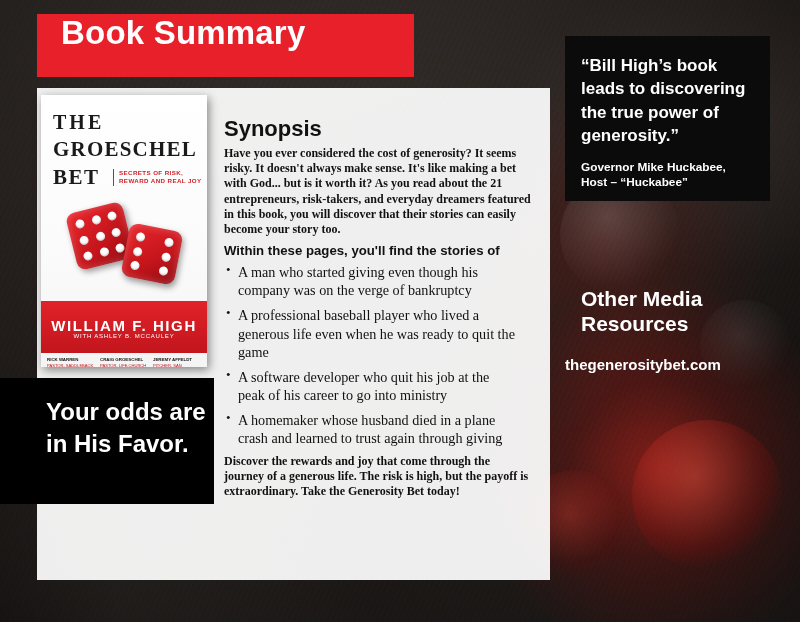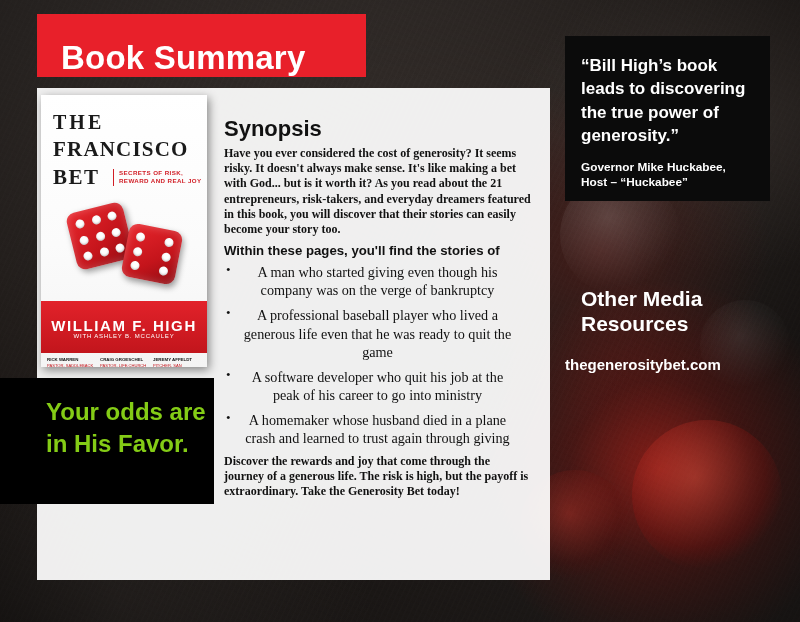--- a/index.html
+++ b/index.html
@@ -49,25 +49,25 @@
     position: absolute;
     inset: 0;
     background: radial-gradient(ellipse at 50% 45%, rgba(0,0,0,0) 40%, rgba(0,0,0,0.45) 100%);
   }
 
   
   .title-banner {
     position: absolute;
     left: 37px;
     top: 14px;
-    width: 329px;
+    width: 377px;
     height: 63px;
     background: #e8202a;
     display: flex;
-    align-items: flex-end;
+    align-items: flex-start;
     padding-left: 24px;
     box-sizing: border-box;
   }
   .title-banner .title {
     color: #ffffff;
     font-size: 33px;
     font-weight: bold;
     letter-spacing: 0.2px;
   }
 
@@ -171,21 +171,21 @@
     font-size: 12px;
     line-height: 1.27;
     font-weight: bold;
   }
   .synopsis .lead-in {
     font-family: "Liberation Sans", sans-serif;
     font-weight: bold;
     font-size: 13.2px;
     margin: 6px 0 5px 0;
   }
-  .bullets { margin: 0 15px 6px 0; padding: 0; list-style: none; text-align: center; }
+  .bullets { margin: 0 15px 6px 0; padding: 0; list-style: none; }
   .bullets li {
     position: relative;
     font-size: 14.2px;
     line-height: 1.27;
     padding-left: 14px;
     margin-bottom: 7px;
   }
   .bullets li:before {
     content: "\2022";
     position: absolute;
@@ -253,21 +253,21 @@
     position: absolute;
     left: 0px;
     top: 378px;
     width: 214px;
     height: 126px;
     background: #000000;
     padding: 18px 0 0 46px;
     box-sizing: border-box;
   }
   .odds-box .odds-text {
-    color: #84cc16;
+    color: #ffffff;
     font-size: 24px;
     font-weight: bold;
     line-height: 1.33;
     margin: 0;
   }
 </style>
 </head>
 <body>
 
 <div class="page">
@@ -282,21 +282,21 @@
 
   <div class="title-banner">
     <div class="title">Book Summary</div>
   </div>
 
   <div class="main-panel"></div>
 
   <div class="book-cover-wrap">
     <div class="cover">
       <div class="cv-the">THE</div>
-      <div class="cv-gen">FRANCISCO</div>
+      <div class="cv-gen">GROESCHEL</div>
       <div class="cv-bet">BET</div>
       <div class="cv-sub">SECRETS OF RISK, REWARD AND REAL JOY</div>
 
       <div class="cv-dice-area">
         <div class="die d1">
           <span class="pip" style="left:8px;top:8px"></span>
           <span class="pip" style="left:24.5px;top:8px"></span>
           <span class="pip" style="left:41px;top:8px"></span>
           <span class="pip" style="left:8px;top:24.5px"></span>
           <span class="pip" style="left:24.5px;top:24.5px"></span>
@@ -339,21 +339,21 @@
       </div>
     </div>
   </div>
 
   <div class="synopsis">
     <h2>Synopsis</h2>
     <p>Have you ever considered the cost of generosity? It seems risky. It doesn't always make sense. It's like making a bet with God... but is it worth it? As you read about the 21 entrepreneurs, risk-takers, and everyday dreamers featured in this book, you will discover that their stories can easily become your story too.</p>
     <div class="lead-in">Within these pages, you'll find the stories of</div>
     <ul class="bullets">
       <li>A man who started giving even though his company was on the verge of bankruptcy</li>
-      <li>A professional baseball player who lived a generous life even that he was ready to quit the game</li>
+      <li>A professional baseball player who lived a generous life even when he was ready to quit the game</li>
       <li>A software developer who quit his job at the peak of his career to go into ministry</li>
       <li>A homemaker whose husband died in a plane crash and learned to trust again through giving</li>
     </ul>
     <p class="closing">Discover the rewards and joy that come through the journey of a generous life. The risk is high, but the payoff is extraordinary. Take the Generosity Bet today!</p>
   </div>
 
   <div class="quote-box">
     <p class="quote-text">“Bill High’s book leads to discovering the true power of generosity.”</p>
     <p class="quote-attrib">Governor Mike Huckabee, Host – “Huckabee”</p>
   </div>

